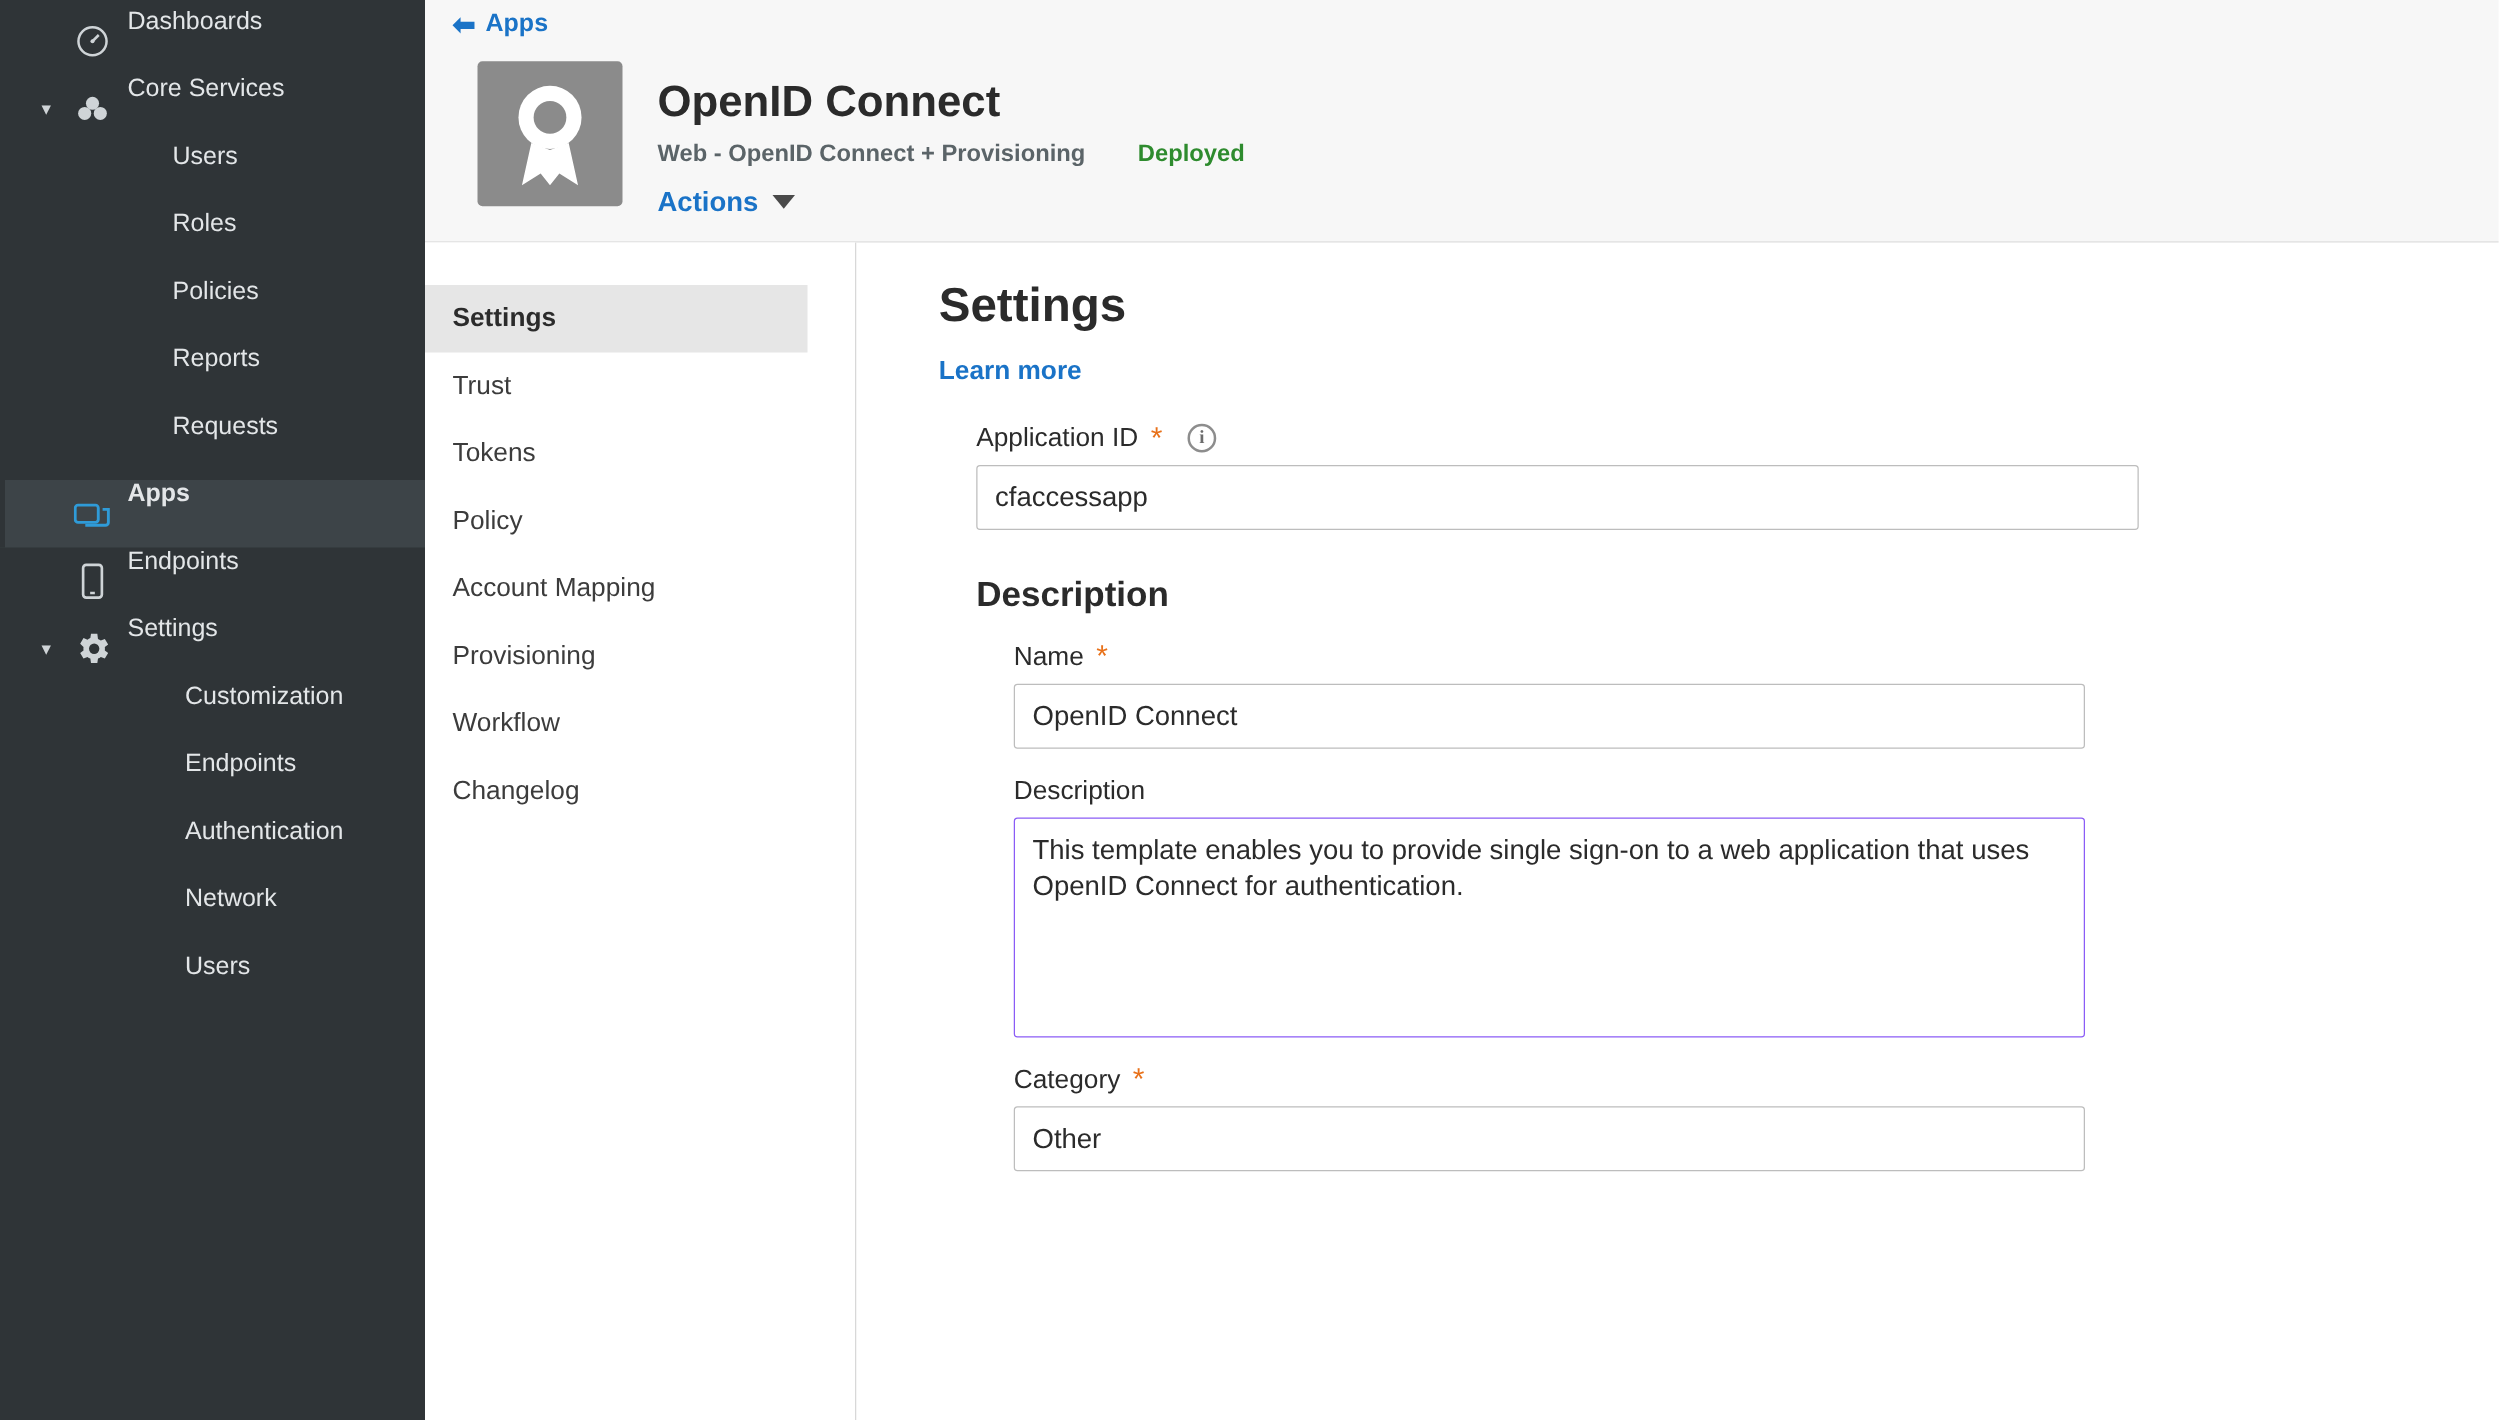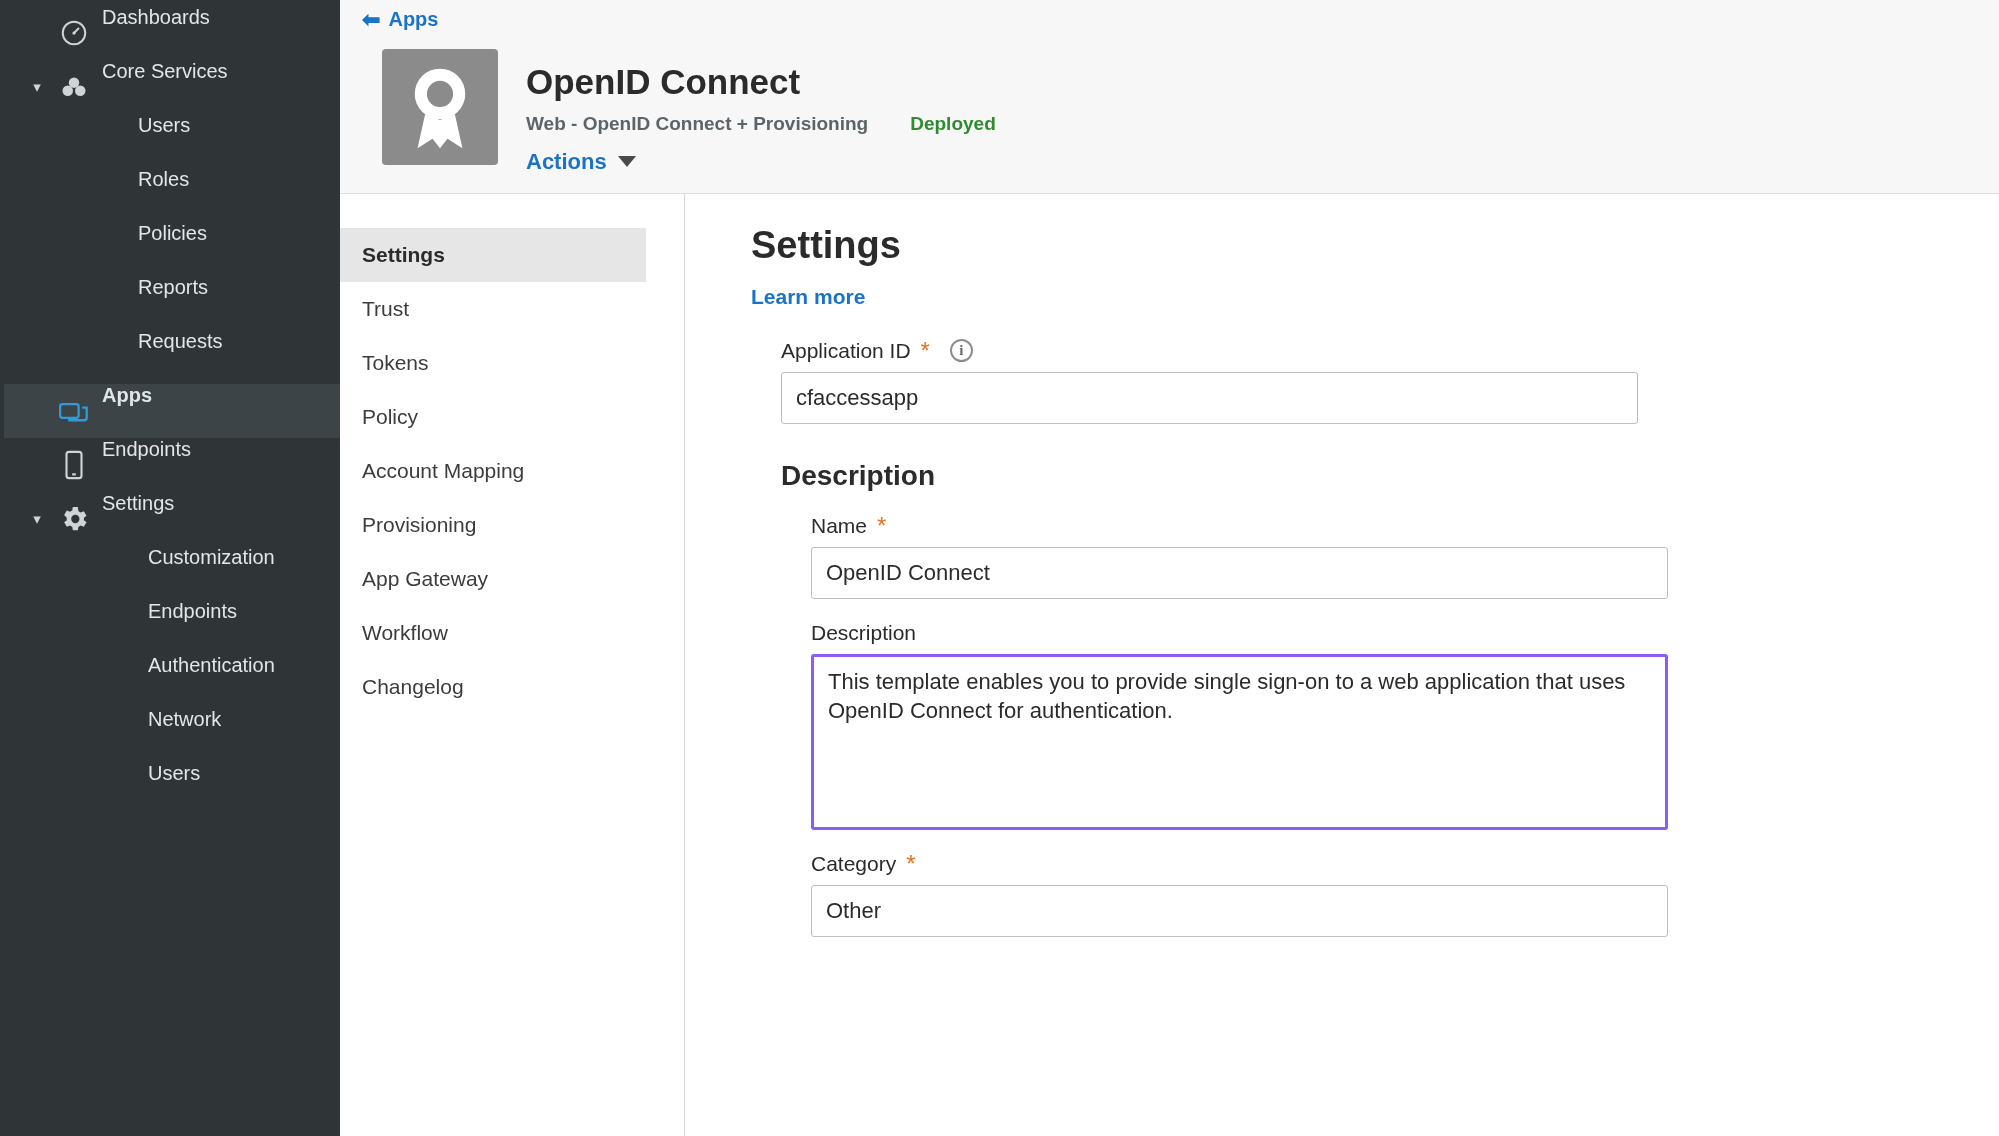--- a/index.html
+++ b/index.html
@@ -235,32 +235,32 @@
     border: 1px solid #bdbdbd;
     border-radius: 3px;
     background: #fff;
     font-size: 22px;
     color: #2b2b2b;
     padding: 0 14px;
     display: flex;
     align-items: center;
     width: 857px;
   }
-  .text-input.wide { width: 857px; }
+  .text-input.wide { width: 930px; }
   .section-title {
     font-size: 28px;
     font-weight: bold;
     color: #2b2b2b;
     margin-top: 36px;
     padding-left: 30px;
   }
   .sub-field { padding-left: 60px; margin-top: 22px; }
   .sub-input { width: 857px; }
   .textarea {
-    border: 3px solid #8b5cf6;
+    border: 1px solid #8b5cf6;
     border-radius: 3px;
     background: #fff;
     width: 857px;
     height: 176px;
     font-size: 22px;
     color: #2b2b2b;
     padding: 10px 14px;
     line-height: 1.32;
     overflow: hidden;
   }
@@ -409,23 +409,20 @@
         <div class="subnav-item">
           <span>Policy</span>
         </div>
         <div class="subnav-item">
           <span>Account Mapping</span>
         </div>
         <div class="subnav-item">
           <span>Provisioning</span>
         </div>
         <div class="subnav-item">
-          <span>App Gateway</span>
-        </div>
-        <div class="subnav-item">
           <span>Workflow</span>
         </div>
         <div class="subnav-item">
           <span>Changelog</span>
         </div>
       </div>
 
       <div class="content scroll-col">
         <h1>Settings</h1>
         <div class="learn-more">Learn more</div>

